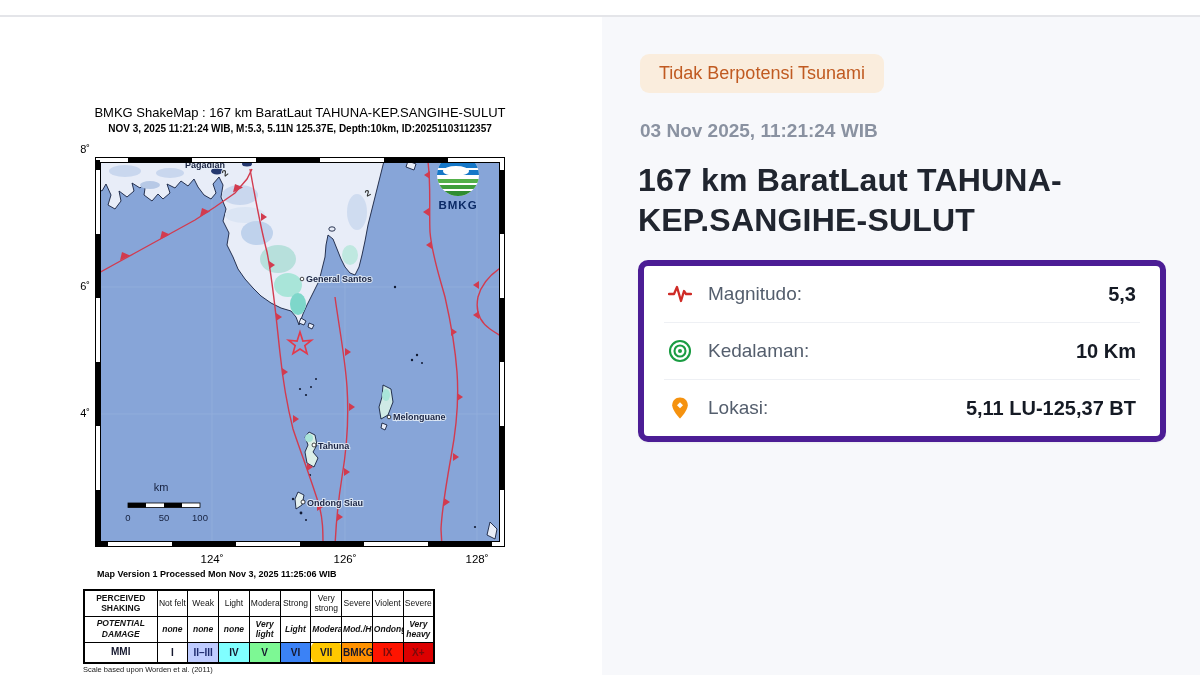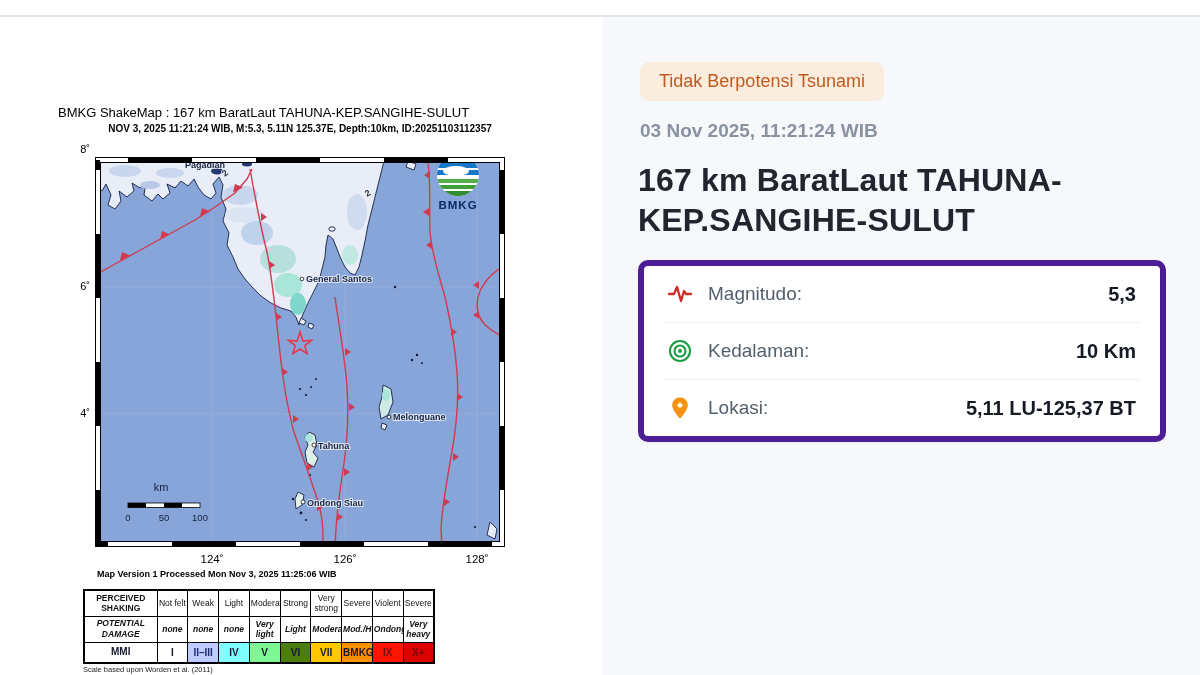--- a/index.html
+++ b/index.html
@@ -6,40 +6,40 @@
   html,body { margin:0; padding:0; }
   body {
     width:1200px; height:675px; position:relative; overflow:hidden;
     background:#ffffff; font-family:"Liberation Sans", sans-serif;
   }
   .page-top-divider { position:absolute; left:0; top:15px; width:1200px; height:2px; background:#e4e5e9; }
   .right-panel { position:absolute; left:602px; top:17px; width:598px; height:658px; background:#f7f8fb; }
 
   
   .map-panel { position:absolute; left:0; top:17px; width:602px; height:658px; background:#fff; }
-  .map-title { position:absolute; left:58px; top:88px; width:484px; 
+  .map-title { position:absolute; left:58px; top:88px; width:484px; text-align:center;
                font-size:13px; font-weight:500; color:#000; white-space:nowrap; }
   .map-subtitle { position:absolute; left:58px; top:106px; width:484px; text-align:center;
                font-size:10px; font-weight:700; color:#000; white-space:nowrap; }
   .map-svg { position:absolute; left:95px; top:140px; }
   .ylab { position:absolute; left:68px; width:22px; text-align:right; font-size:11px; color:#000; }
   .xlab { position:absolute; width:44px; text-align:center; font-size:11.5px; color:#000; top:536px; }
   .map-version { position:absolute; left:97px; top:552px; font-size:9px; font-weight:700; color:#000; }
 
   .legend-wrap { position:absolute; left:83px; top:572px; }
   table.mmi { border-collapse:collapse; table-layout:fixed; width:352px; border:2px solid #000; }
   table.mmi td, table.mmi th { border:1px solid #000; text-align:center; vertical-align:middle; padding:0 1px; overflow:hidden; }
   table.mmi .rowhead { width:73px; font-size:7px; font-weight:700; line-height:1.25; }
   table.mmi tr.shaking td { height:26px; font-size:8.5px; color:#111; }
   table.mmi tr.damage  td { height:26px; font-size:8.5px; font-weight:700; font-style:italic; color:#111; }
   table.mmi tr.mmirow  td { height:21px; font-size:10px; font-weight:700; color:#15182e; }
   .legend-foot { margin-top:1px; font-size:7.5px; color:#222; }
 
   
-  .badge { position:absolute; left:640px; top:62px; background:#faeddd; color:#c05a21;
+  .badge { position:absolute; left:640px; top:54px; background:#faeddd; color:#c05a21;
            font-size:18px; font-weight:500; padding:9px 19px; border-radius:9px; }
   .datetime { position:absolute; left:640px; top:120px; font-size:19px; color:#8a92a1;font-weight:bold; }
   .detail-title { position:absolute; left:638px; top:160px; width:558px; font-size:32px;
            font-weight:700; color:#20252f; line-height:40px; letter-spacing:.2px; }
   .card { position:absolute; left:638px; top:260px; width:528px; background:#fff;
           border:6px solid #4c1d95; border-radius:10px; box-shadow:0 1px 2px rgba(16,24,40,.05); }
   .card-row { display:flex; align-items:center; height:56px; padding:0 24px; }
   .row-divider { height:1px; background:#eef0f4; margin:0 20px; }
   .row-icon { width:24px; height:24px; flex:0 0 24px; display:flex; align-items:center; justify-content:center; }
   .row-label { margin-left:16px; font-size:19px; color:#545e6d; }
@@ -259,22 +259,22 @@
             <td>Mod./Heavy</td>
             <td>Ondong</td>
             <td>Very heavy</td>
           </tr>
           <tr class="mmirow">
             <td class="rowhead">MMI</td>
             <td style="background: rgb(255, 255, 255);">I</td>
             <td style="background: rgb(191, 204, 255); color: rgb(29, 42, 110);">II–III</td>
             <td style="background: rgb(128, 255, 255);">IV</td>
             <td style="background: rgb(125, 248, 148);">V</td>
-            <td style="background: #4d7c0f; margin-left: 24px;">VI</td>
-            <td style="background: rgb(255, 200, 0);">VII</td>
+            <td style="background: #3b82f6; margin-left: 24px;">VI</td>
+            <td style="background: rgb(255, 200, 0); border-radius: 6px;">VII</td>
             <td style="background: rgb(255, 145, 0);">BMKG</td>
             <td style="background: rgb(255, 20, 0); color: rgb(122, 11, 11);">IX</td>
             <td style="background: rgb(220, 0, 0); color: rgb(122, 11, 11);">X+</td>
           </tr>
         </tbody>
     </table>
     <div class="legend-foot">Scale based upon Worden et al. (2011)</div>
   </div>
 </div>
 

